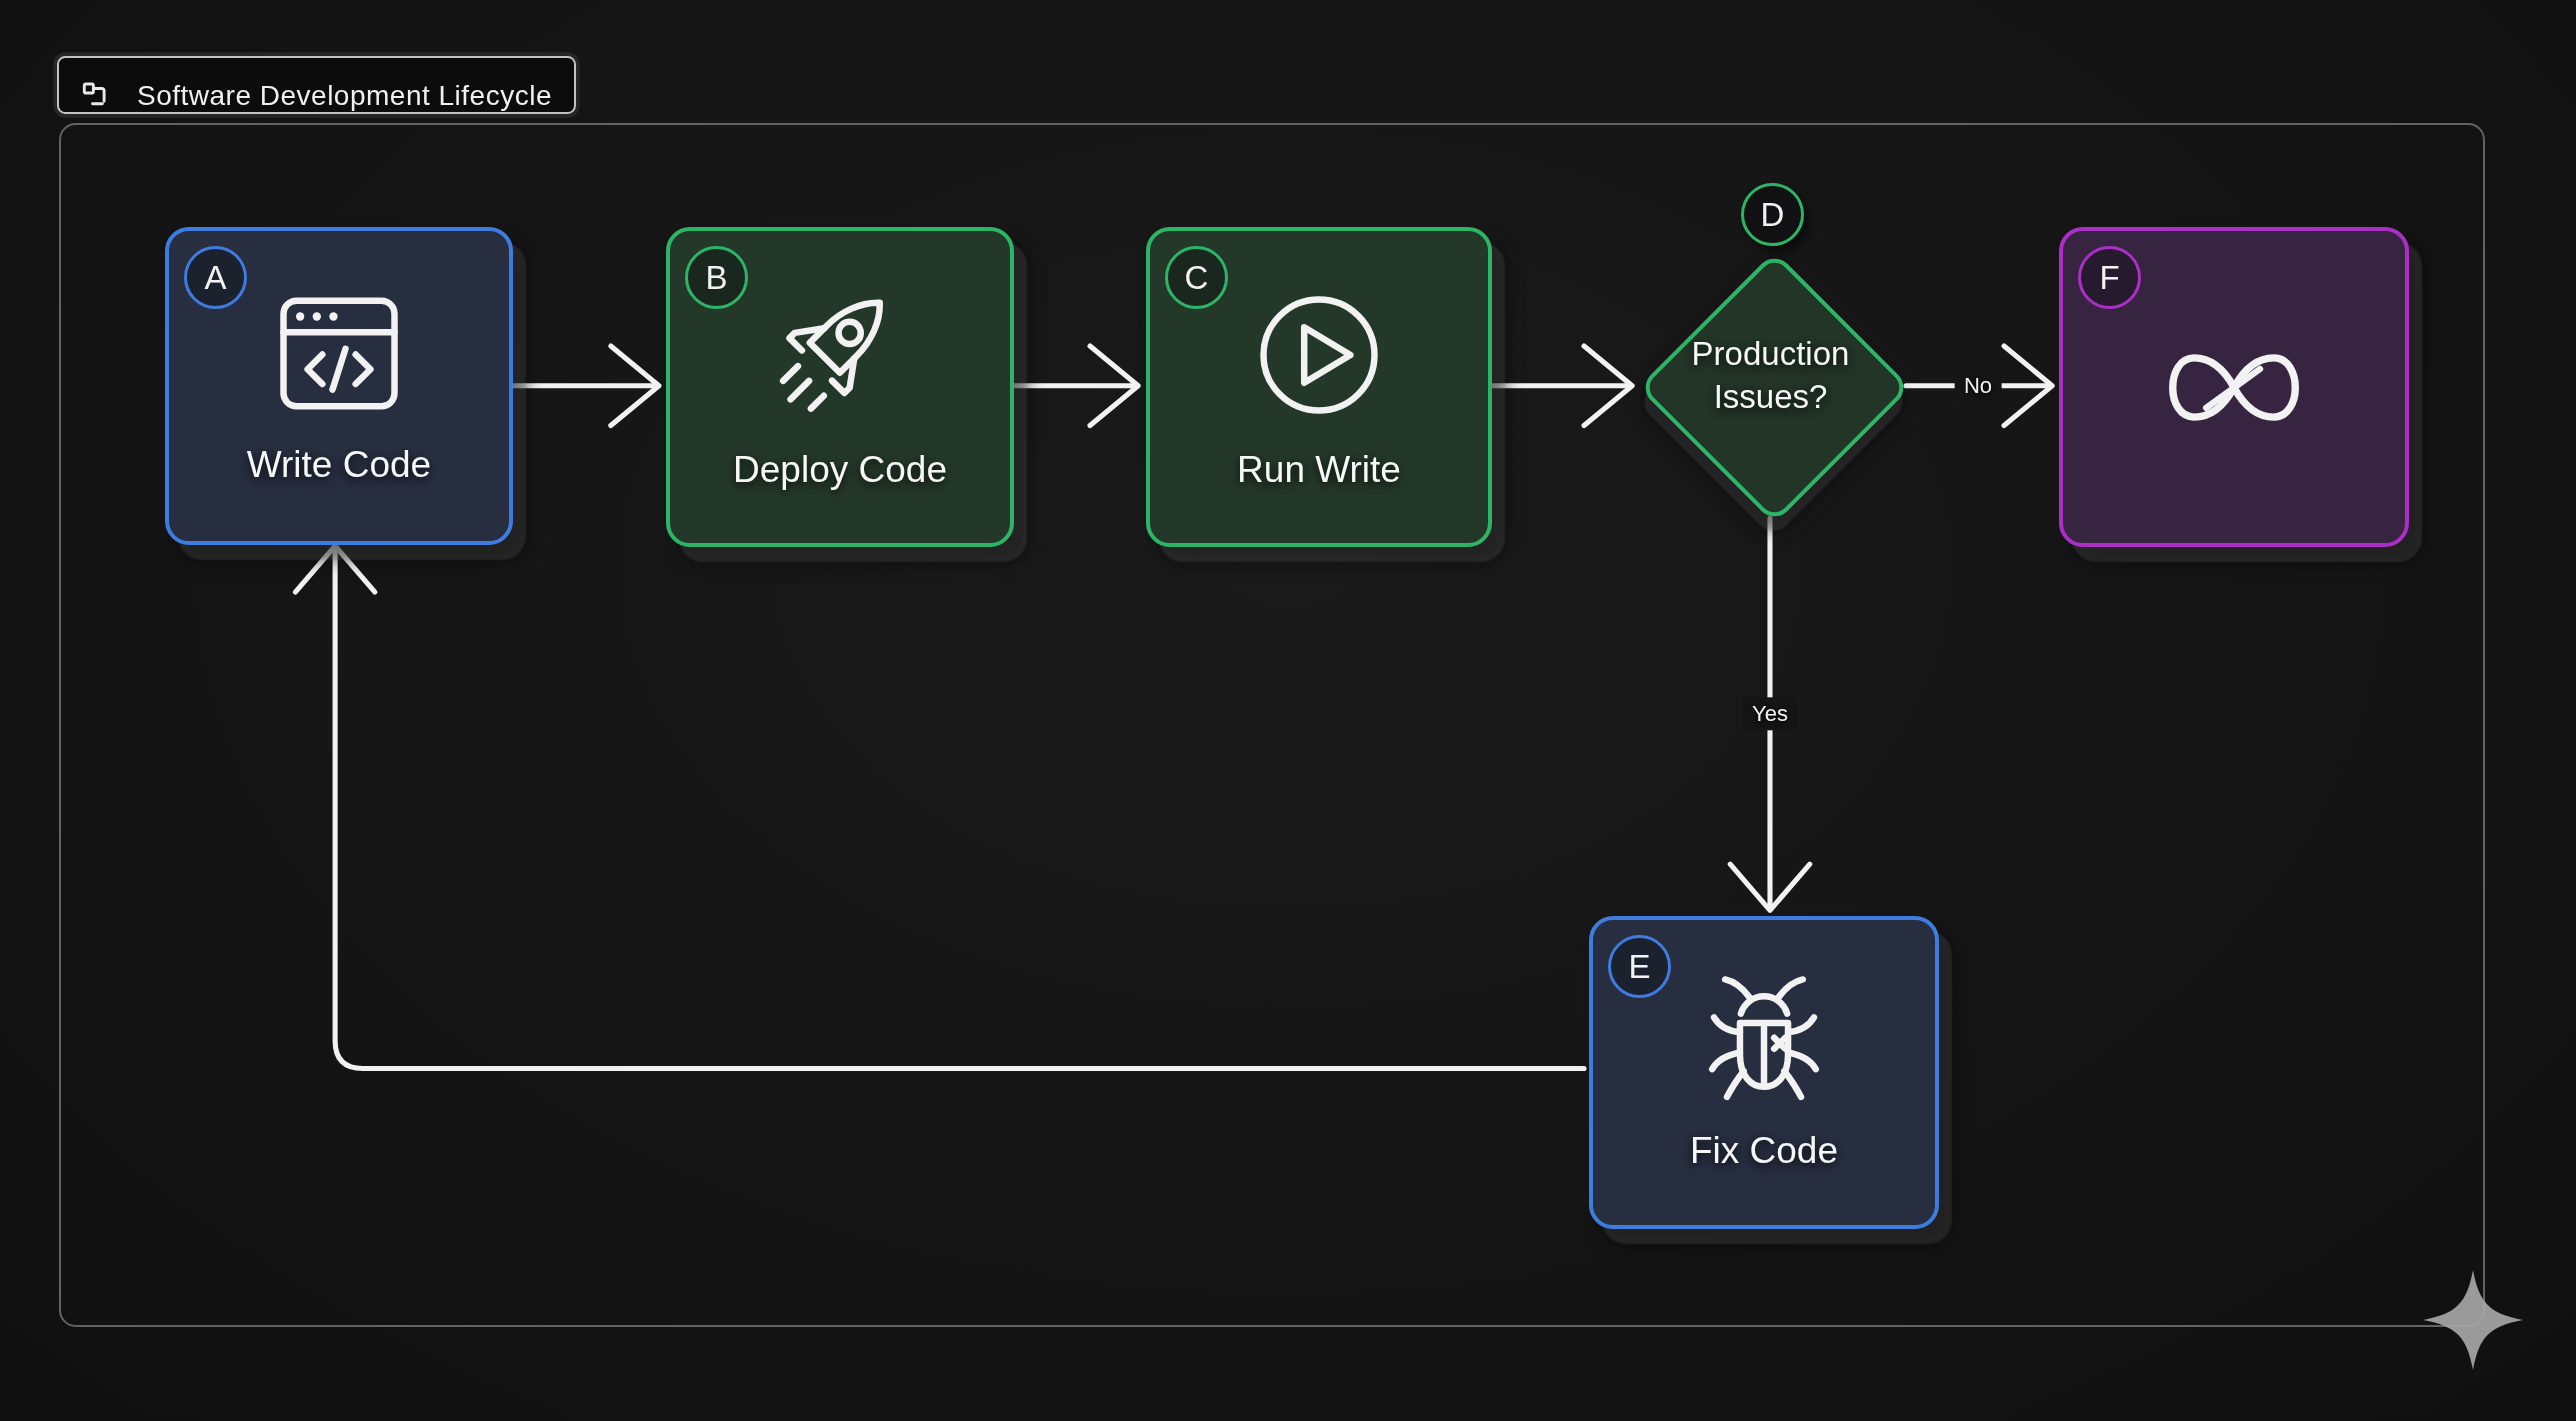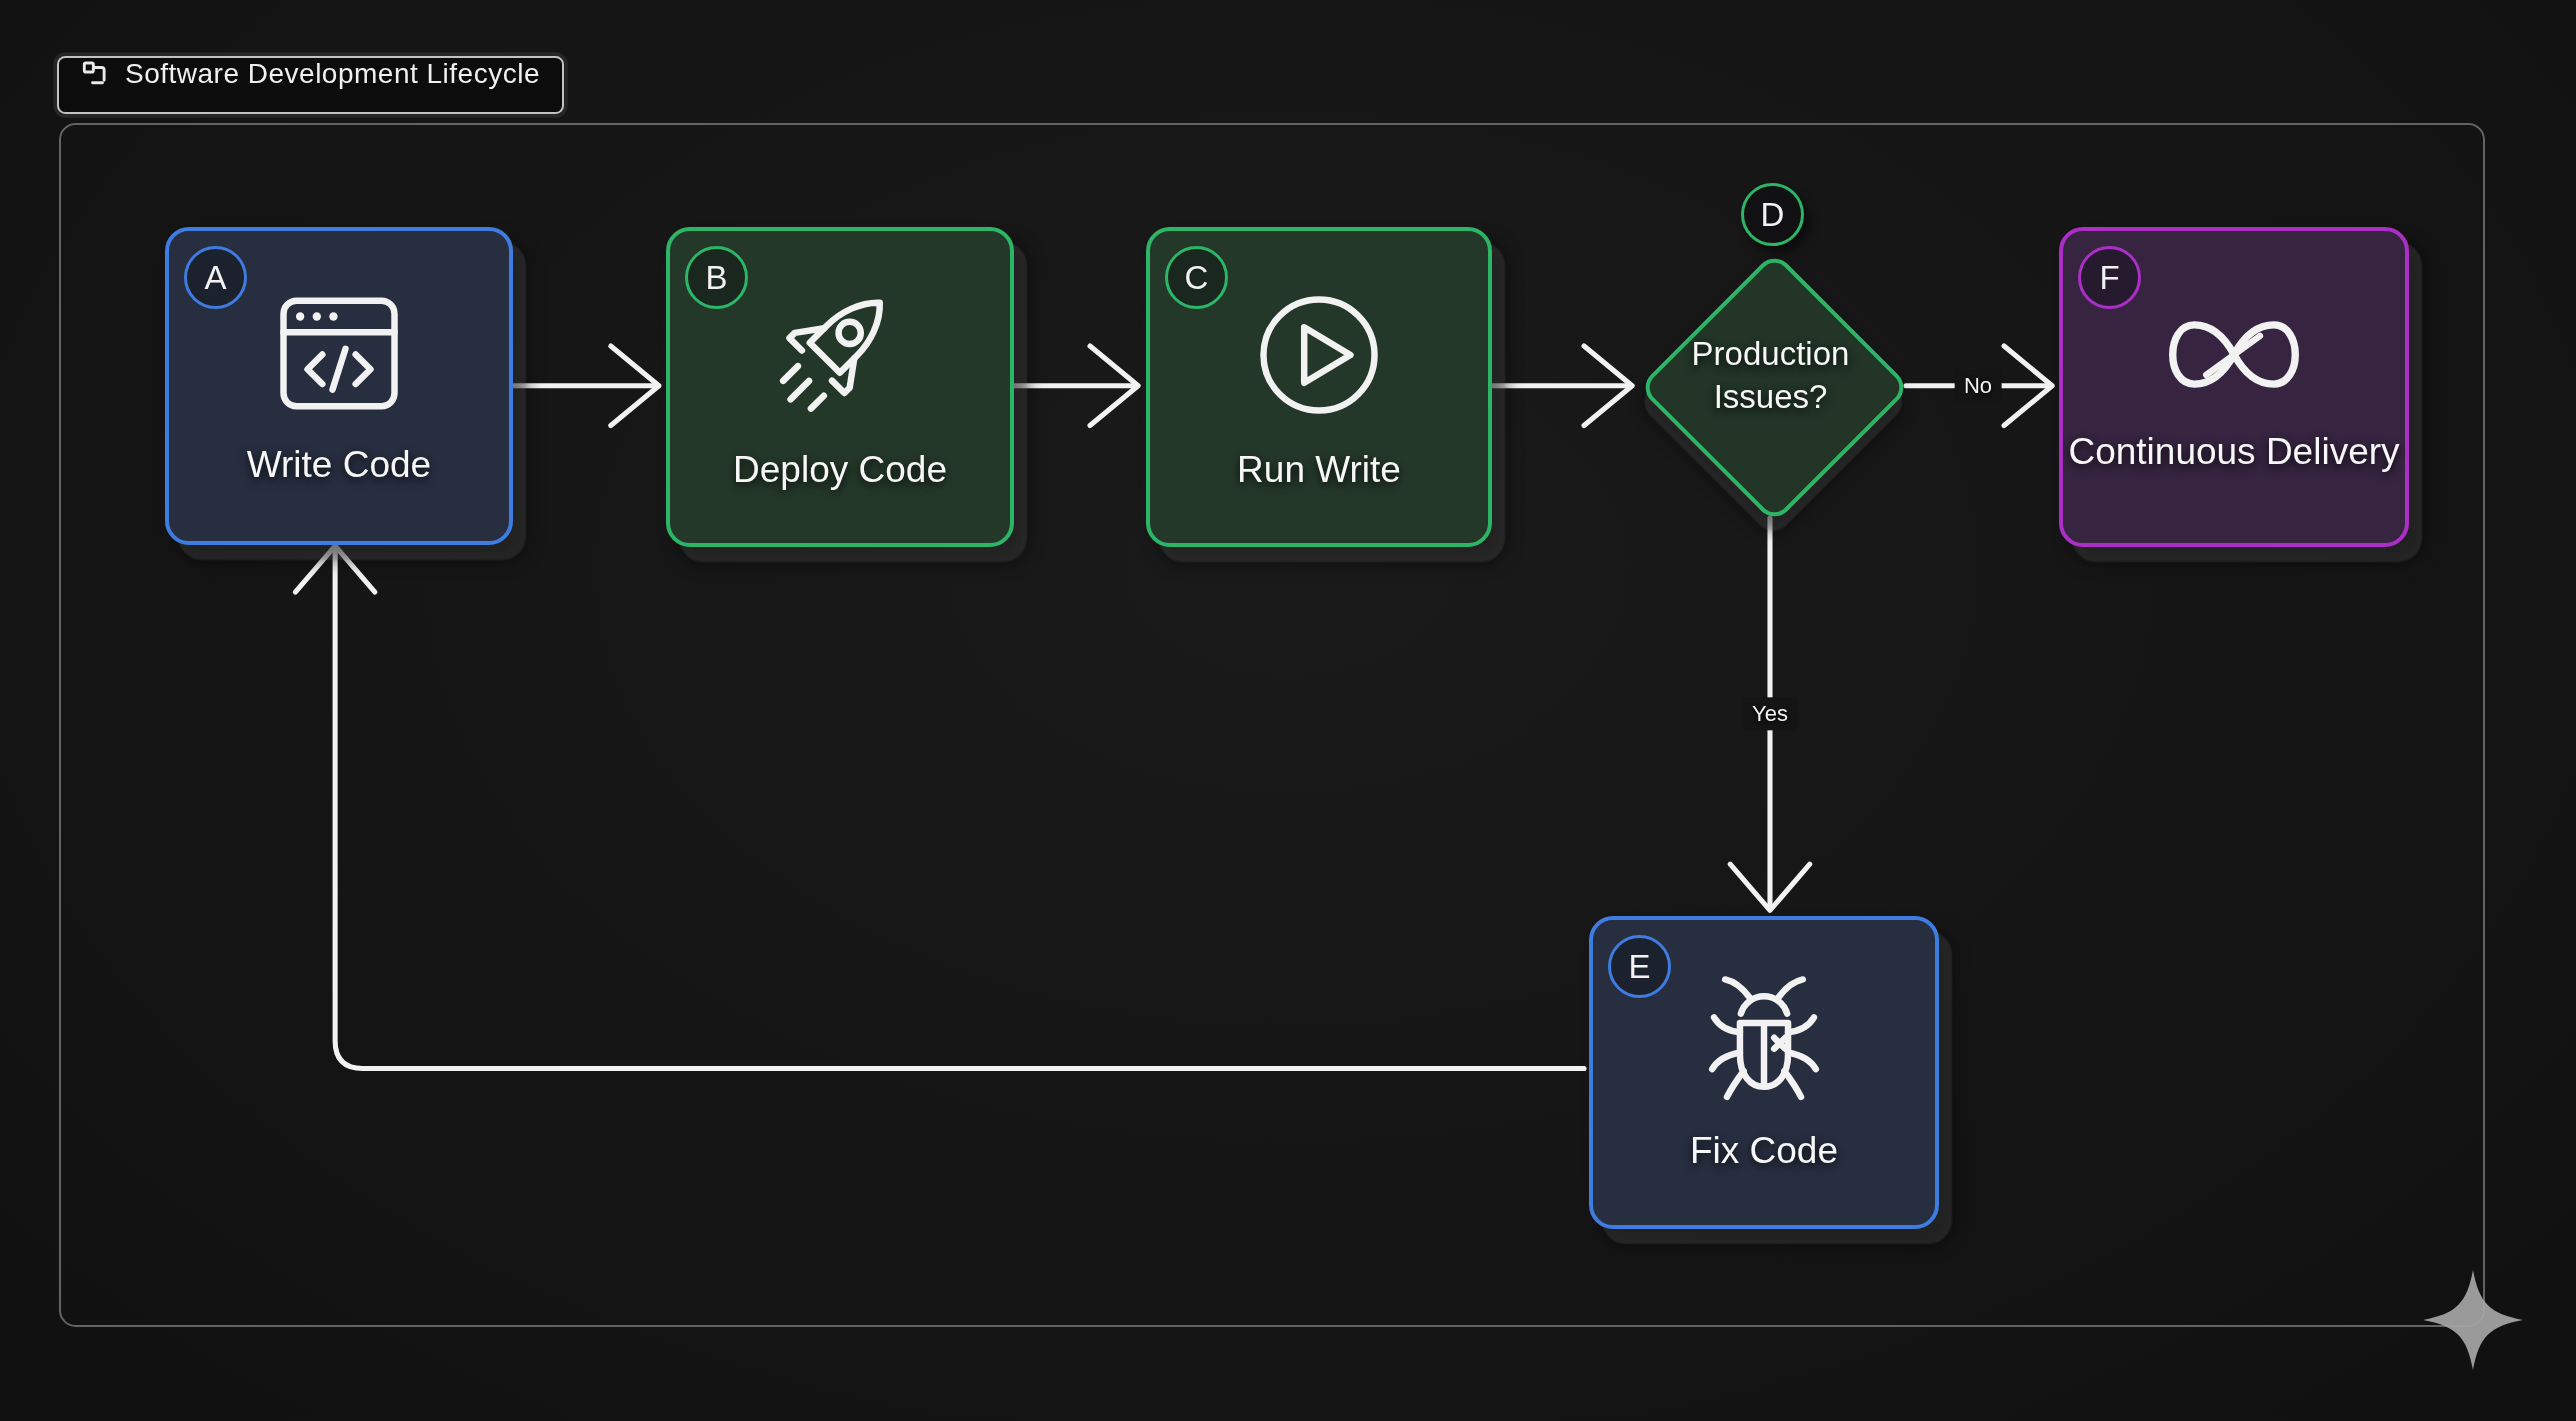--- a/index.html
+++ b/index.html
@@ -3,21 +3,21 @@
 <meta charset="utf-8">
 <style>
   html,body{margin:0;padding:0;background:#0e0e0e;}
   .stage{
     position:relative;width:2576px;height:1421px;overflow:hidden;
     background:radial-gradient(ellipse at 50% 40%, #1a1a1a 0%, #151515 55%, #101010 100%);
     font-family:"Liberation Sans","DejaVu Sans",sans-serif;color:#f2f2f2;
   }
   
   .title-box{
-    position:absolute;left:57px;top:56px;height:54px;display:flex;align-items:flex-start;gap:11px;
+    position:absolute;left:57px;top:56px;height:54px;display:flex;align-items:flex-end;gap:23px;
     padding:0 22px;background:#0c0c0c;border:2.8px solid #c2c2c2;border-radius:8.3px;
     box-shadow:0 0 0 3.7px #262626;z-index:4;
   }
   .title-box .ttl{font-size:28px;letter-spacing:0.5px;color:#f0f0f0;}
   
   .frame{
     position:absolute;left:59px;top:123px;width:2422px;height:1200px;
     border:2.8px solid #636363;border-radius:16.7px;z-index:0;
   }
   
@@ -202,21 +202,20 @@
   <div class="node node-purple" style="left:2059px;top:227px;width:342px;height:312px;">
     <div class="badge badge-purple">
       <span>F</span>
     </div>
     <svg class="ic" width="194" height="111" viewBox="0 0 200 120">
       <g fill="none" stroke="#f2f2f2" stroke-width="8" stroke-linecap="round">
         <path d="M100 60 C88 38 74 28 57 28 C26 28 26 92 57 92 C74 92 88 82 100 60 C112 38 126 28 143 28 C174 28 174 92 143 92 C126 92 112 82 100 60"></path>
         <path d="M70 82 L128 40" stroke-width="7"></path>
       </g>
     </svg>
-    <div class="node-label">Continuous Delivery</div>
   </div>
 
   <span class="edge-label" style="left:1978px;top:386px;">No</span>
   <span class="edge-label" style="left:1770px;top:714px;">Yes</span>
 
   <svg class="sparkle" width="104" height="104" viewBox="0 0 100 100">
     <path d="M50 2 C56 34 66 44 98 50 C66 56 56 66 50 98 C44 66 34 56 2 50 C34 44 44 34 50 2 Z" fill="#a6a6a6" opacity="0.92"></path>
   </svg>
 
 </div>

